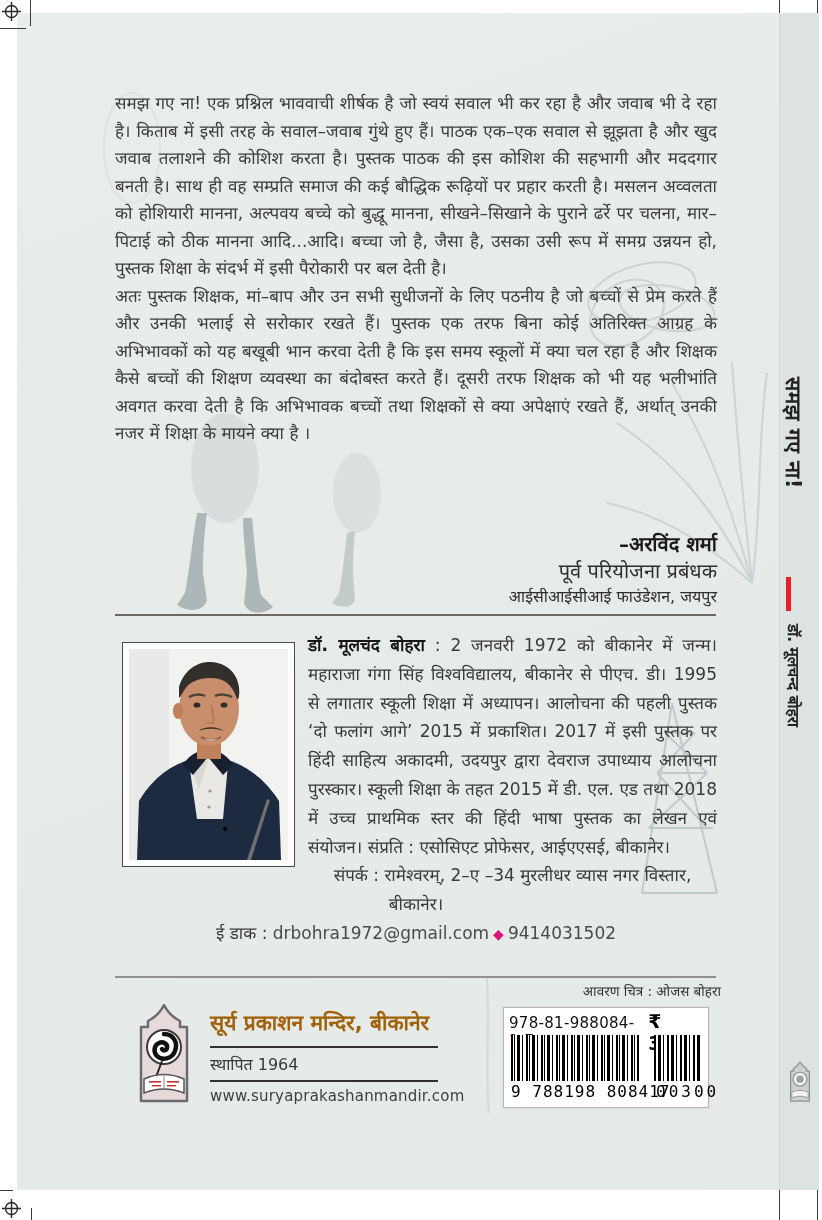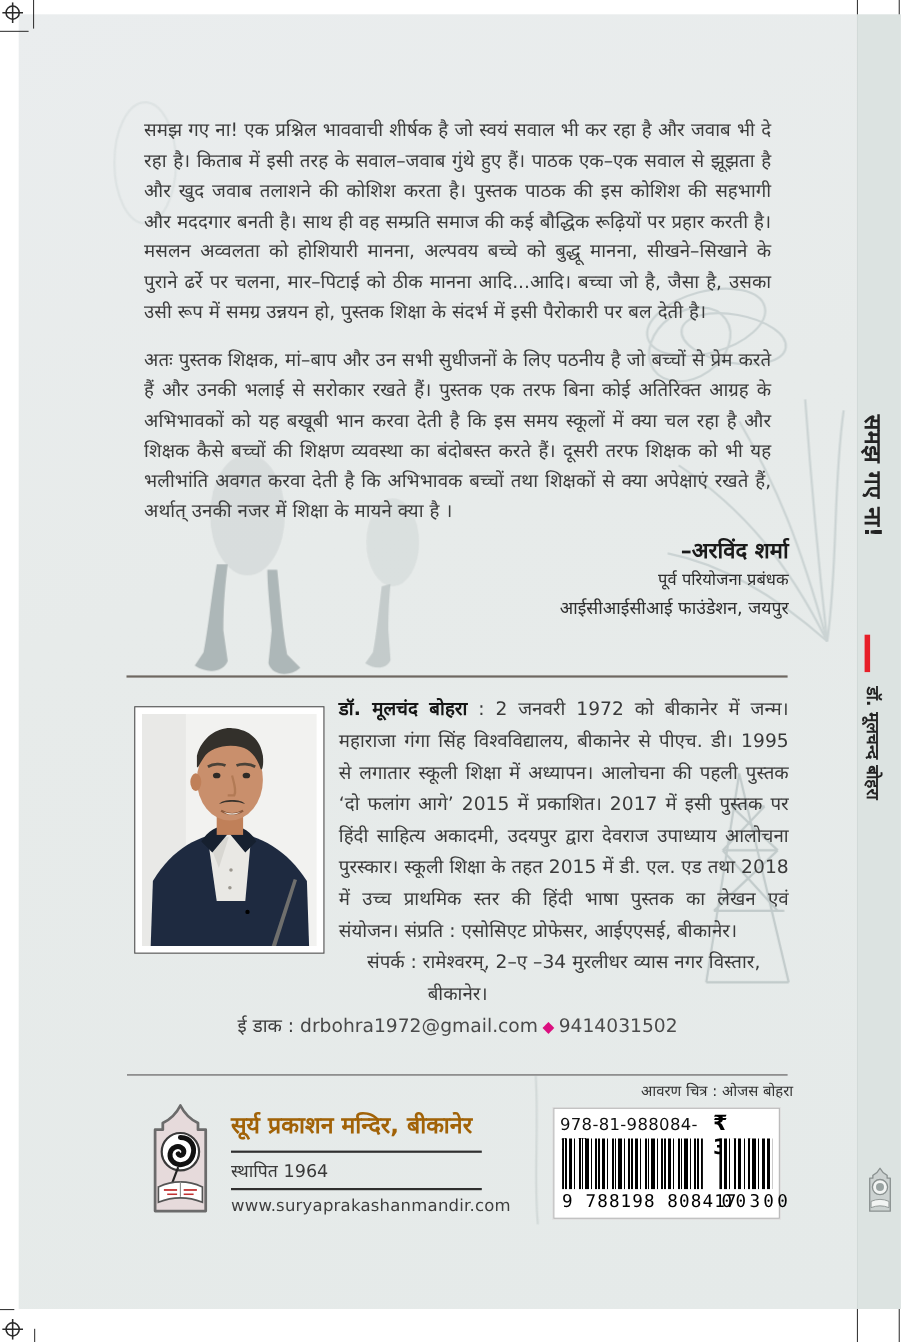--- a/index.html
+++ b/index.html
@@ -17,25 +17,25 @@
     left:779px;top:13px;width:39px;height:1177px;
     background:#dce3e1;border-left:1px solid #d2dad8;
   }
   
   .cropline{background:#3a3a3a;}
   
   #synopsis{
     left:115px;top:90px;width:602px;color:#3c3c3c;
     font-size:17px;line-height:27.5px;text-align:justify;
   }
-  #synopsis p{margin:16px;}
-  
-  #attribution{left:115px;top:485px;width:602px;text-align:right;color:#2e2e2e;}
+  #synopsis p{margin:0;}
+  
+  #attribution{left:115px;top:529px;width:602px;text-align:right;color:#2e2e2e;}
   #attribution .name{font-size:20px;font-weight:bold;color:#1a1a1a;line-height:30px;}
-  #attribution .role{font-size:15px;line-height:25px;}
+  #attribution .role{font-size:20px;line-height:25px;}
   #attribution .org{font-size:16px;line-height:26px;}
   .divider1{left:115px;top:614px;width:601px;height:2px;background:#6e6861;}
   .divider2{left:115px;top:976px;width:601px;height:1.5px;background:#8f8f8f;}
   
   #bio{left:115px;top:631px;width:602px;color:#3a3a3a;font-size:17px;line-height:28.8px;text-align:justify;}
   #photo-frame{
     float:left;width:159px;height:211px;background:#ffffff;
     border:1.5px solid #4a4a4a;padding:6px;margin:11px 13px 8px 7px;
   }
   #bio p{margin:0;}

